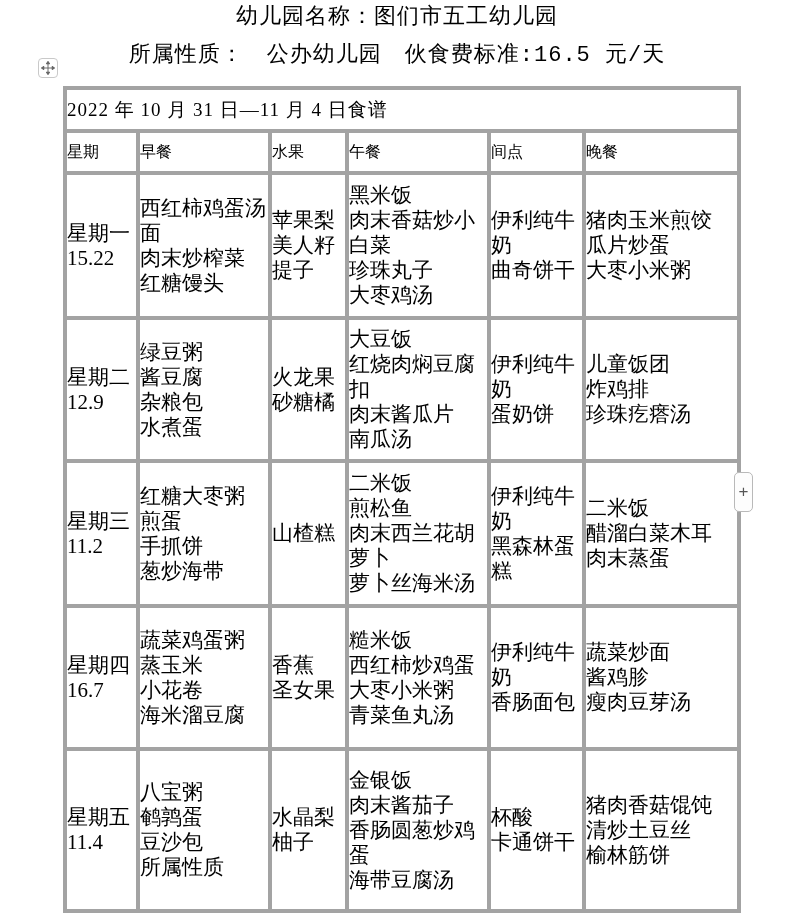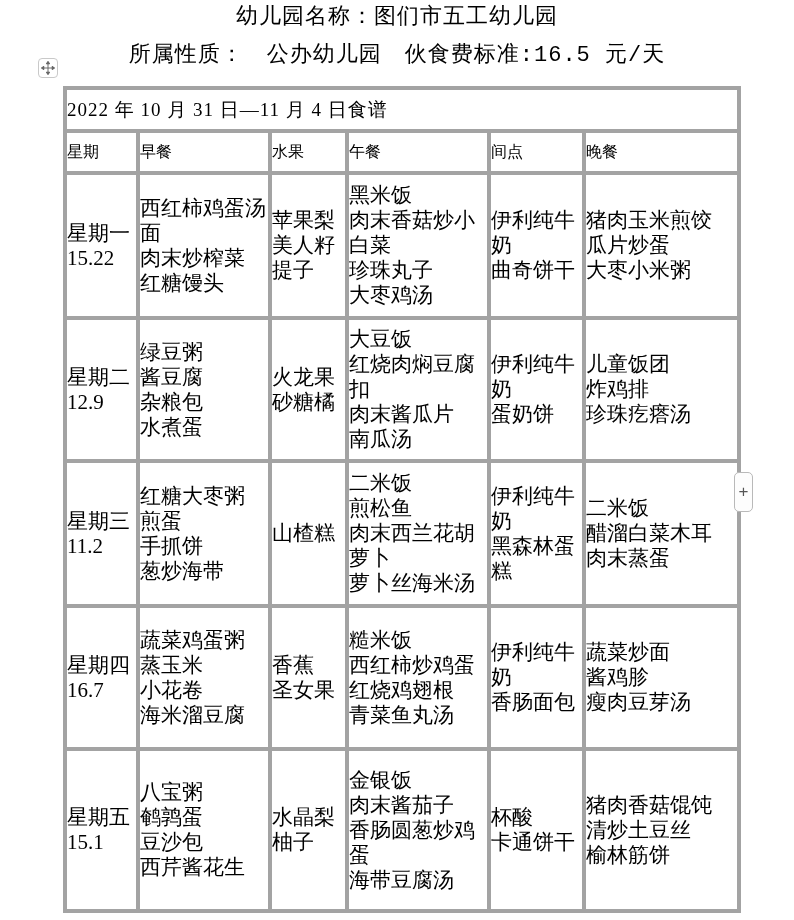--- a/index.html
+++ b/index.html
@@ -158,36 +158,36 @@
       <td class="body-cell">星期四
 16.7</td>
       <td class="body-cell">蔬菜鸡蛋粥
 蒸玉米
 小花卷
 海米溜豆腐</td>
       <td class="body-cell">香蕉
 圣女果</td>
       <td class="body-cell">糙米饭
 西红柿炒鸡蛋
-红烧鸡翅根
+大枣小米粥
 青菜鱼丸汤</td>
       <td class="body-cell">伊利纯牛
 奶
 香肠面包</td>
       <td class="body-cell">蔬菜炒面
 酱鸡胗
 瘦肉豆芽汤</td>
     </tr>
     <tr class="r5">
       <td class="body-cell">星期五
-15.1</td>
+11.4</td>
       <td class="body-cell">八宝粥
 鹌鹑蛋
 豆沙包
-西芹酱花生</td>
+所属性质</td>
       <td class="body-cell">水晶梨
 柚子</td>
       <td class="body-cell">金银饭
 肉末酱茄子
 香肠圆葱炒鸡
 蛋
 海带豆腐汤</td>
       <td class="body-cell">杯酸
 卡通饼干</td>
       <td class="body-cell">猪肉香菇馄饨

